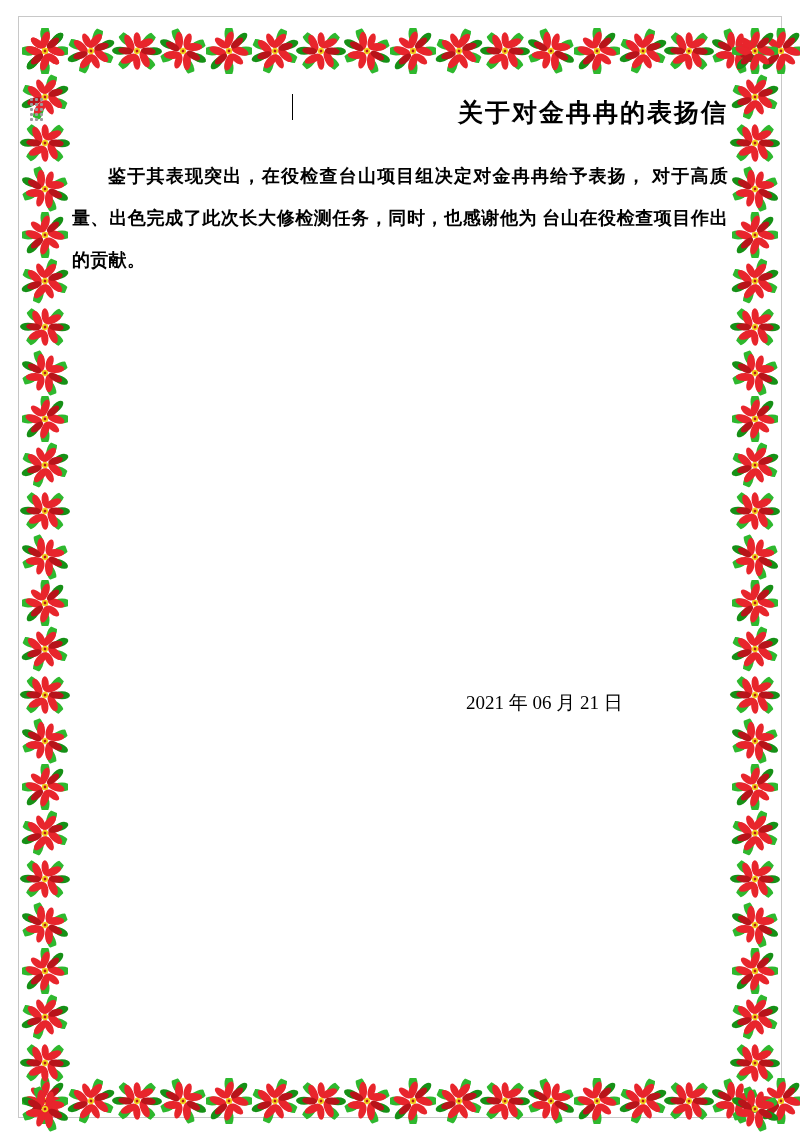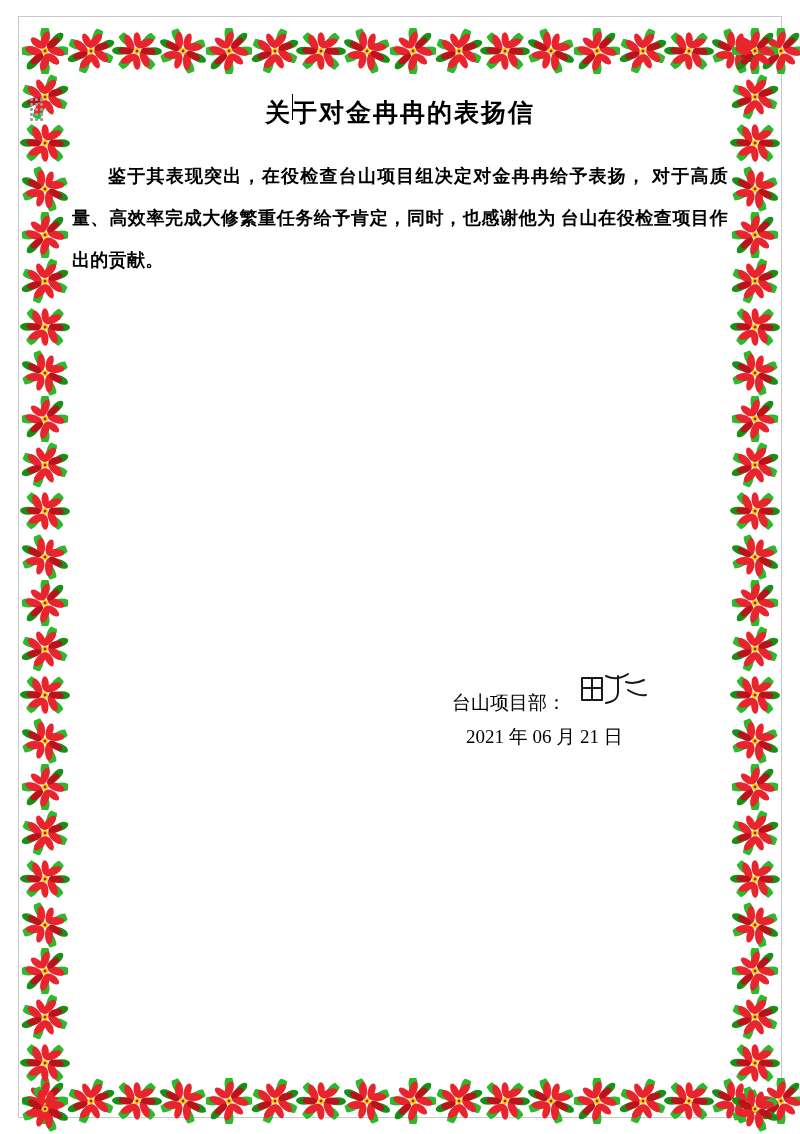--- a/index.html
+++ b/index.html
@@ -77,21 +77,21 @@
   
   .content {
     position: absolute;
     left: 72px;
     top: 86px;
     width: 656px;
     height: 980px;
   }
 
   .doc-title {
-    text-align: center;
+    text-align: right;
     font-size: 25px;
     font-weight: bold;
     letter-spacing: 2px;
     color: #000000;
     margin: 10px 0 26px 0;
     font-family: Liberation Mono, monospace;
   }
 
   .salutation {
     font-size: 19px;
@@ -2174,35 +2174,20 @@
       <i></i>
   </div>
 
   <div class="caret"></div>
 
   <div class="content">
 
     <div class="doc-title">关于对金冉冉的表扬信</div>
 
 
-    <p class="para">鉴于其表现突出，在役检查台山项目组决定对金冉冉给予表扬， 对于高质量、高效率完成大修繁重任务给予肯定，同时，也感谢他为 台山在役检查项目作出的贡献。</p>
+    <p class="para">鉴于其表现突出，在役检查台山项目组决定对金冉冉给予表扬， 对于高质量、出色完成了此次长大修检测任务，同时，也感谢他为 台山在役检查项目作出的贡献。</p>
 
     <div class="sign-block">
-      <div class="sign-row">
-        <span>台山项目部：</span>
-        <span class="signature-mark">
-          <svg viewBox="0 0 74 42" xmlns="http://www.w3.org/2000/svg">
-            <g fill="none" stroke="#1a1a1a" stroke-width="2" stroke-linecap="round">
-              <path d="M6 8 H26 M6 8 V30 M6 18 H26 M26 8 V30 M6 30 H26"></path>
-              <path d="M16 8 V30"></path>
-              <path d="M30 6 C38 10 46 8 52 4"></path>
-              <path d="M42 6 V22 C42 30 36 32 30 33"></path>
-              <path d="M50 12 C56 14 62 13 68 10"></path>
-              <path d="M52 20 C58 24 64 26 70 25"></path>
-            </g>
-          </svg>
-        </span>
-      </div>
       <div class="sign-date">2021 年 06 月 21 日</div>
     </div>
 
   </div>
 </div>
 
 </body></html>

